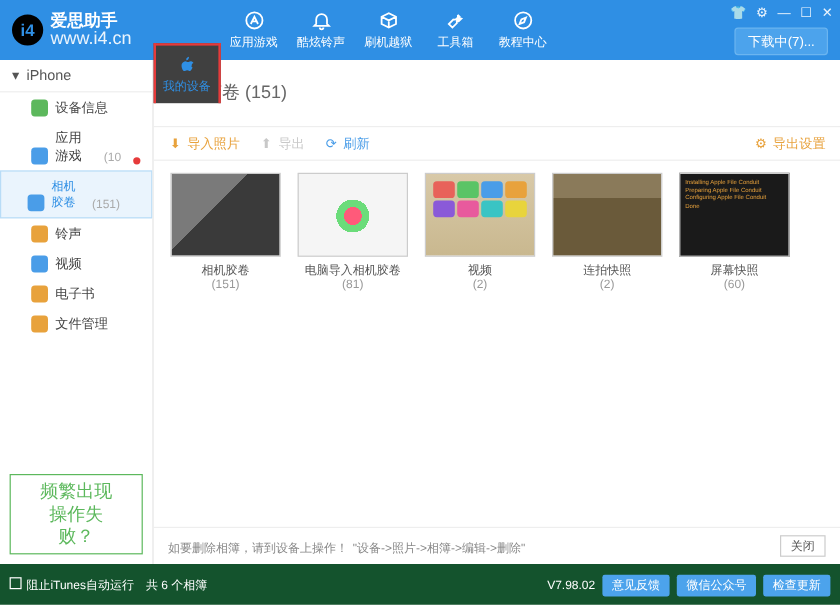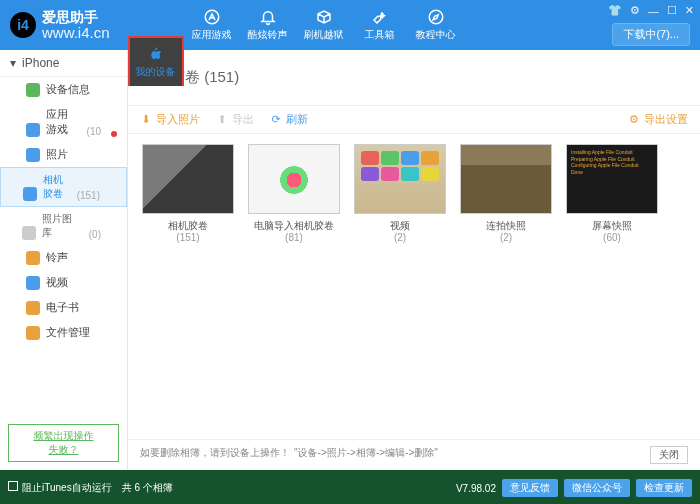--- a/index.html
+++ b/index.html
@@ -22,33 +22,33 @@
 .sidebar { width:128px; border-right:1px solid #e5e5e5; display:flex; flex-direction:column; }
 .sb-head { padding:6px 10px; font-size:12px; color:#555; display:flex; align-items:center; gap:6px; border-bottom:1px solid #eee;}
 .sb-list { flex:1; overflow:auto; }
 .sb-item { padding:5px 26px; font-size:11px; color:#444; display:flex; align-items:flex-end; gap:6px; cursor:pointer; position:relative;}
 .sb-item.sub { padding-left:22px; font-size:10px; color:#666;}
 .sb-item.selected { background:#eaf4fd; color:#2f8fe4; border:1px solid #b8dcf7;}
 .sb-icon { width:14px; height:14px; border-radius:3px; display:inline-block; flex-shrink:0;}
 .sb-count { color:#aaa; font-size:10px; margin-left:2px;}
 .red-dot { width:6px; height:6px; background:#e63b3b; border-radius:50%; position:absolute; right:10px;}
 .sb-footer { padding:8px; }
-.help-btn { border:1px solid #5cb85c; color:#5cb85c; font-size:10px; padding:4px 24px; background:#fff; cursor:pointer; width:100%;text-decoration:underline;}
+.help-btn { border:1px solid #5cb85c; color:#5cb85c; font-size:15px; padding:4px 24px; background:#fff; cursor:pointer; width:100%;}
 .main { flex:1; display:flex; flex-direction:column; }
 .crumb { padding:18px 12px; font-size:15px; color:#666; border-bottom:1px solid #eee;}
 .toolbar { padding:6px 12px; display:flex; align-items:center; gap:16px; font-size:11px; color:#777; border-bottom:1px solid #eee;}
 .tb-btn { display:flex; align-items:center; gap:4px; cursor:pointer; }
 .tb-btn.primary { color:#e8a23c;}
 .tb-right { margin-left:auto; color:#e8a23c; cursor:pointer; display:flex; align-items:center; gap:4px;}
 .grid { flex:1; padding:10px 14px; display:flex; flex-wrap:wrap; gap:14px; align-content:flex-start; overflow:auto;}
 .album { width:92px; display:flex; flex-direction:column; align-items:center; cursor:pointer;}
 .thumb { width:92px; height:70px; background:#ddd; border:1px solid #ccc; position:relative; overflow:hidden;}
 .album-name { font-size:10px; color:#555; margin-top:6px; text-align:center; line-height:1.2;}
 .album-count { font-size:10px; color:#999;}
-.hint-bar { border-top:1px solid #eee; padding:6px 12px; font-size:10px; color:#888; display:flex; align-items:flex-start;}
+.hint-bar { border-top:1px solid #eee; padding:6px 12px; font-size:10px; color:#888; display:flex; align-items:flex-end;}
 .hint-bar .close { margin-left:auto; border:1px solid #ccc; padding:1px 8px; font-size:10px; cursor:pointer; color:#555; background:#fff;}
 .statusbar { height:36px; background:#14532d; color:#fff; display:flex; align-items:center; font-size:10px; padding:0 8px; gap:10px;}
 .statusbar .right { margin-left:auto; display:flex; gap:6px; align-items:center;}
 .st-btn { background:#4ca3ec; padding:2px 8px; border-radius:2px; cursor:pointer;}
 .chk { width:10px; height:10px; border:1px solid #fff; display:inline-block; margin-right:4px;}
 
 .t1{background:linear-gradient(135deg,#7a7a7a 40%,#3a3a3a 40%);}
 .t2{background:#f5f5f5;}
 .t2::after{content:"";position:absolute;left:25px;top:20px;width:40px;height:30px;background:radial-gradient(circle,#ff5a7a 30%,#6bdc7a 30% 55%,#f5f5f5 55%);border-radius:50%;}
 .t3{background:linear-gradient(#d8c9a8,#c9b88f);display:grid;grid-template-columns:repeat(4,1fr);grid-auto-rows:14px;gap:2px;padding:6px;}
@@ -146,33 +146,24 @@
       <div class="sb-item">
           <span class="sb-icon" style="background:#5cb85c"></span>
           <span>设备信息</span>
         </div>
       <div class="sb-item">
           <span class="sb-icon" style="background:#4a9de8"></span>
           <span>应用游戏</span>
           <span class="sb-count">(10</span>
           <span class="red-dot"></span>
         </div>
-      <div class="sb-item">
-          <span class="sb-icon" style="background:#4a9de8"></span>
-          <span>照片</span>
-        </div>
       <div class="sb-item sub selected">
           <span class="sb-icon" style="background:#4a9de8"></span>
           <span>相机胶卷</span>
           <span class="sb-count">(151)</span>
-        </div>
-      <div class="sb-item sub">
-          <span class="sb-icon" style="background:#ccc"></span>
-          <span>照片图库</span>
-          <span class="sb-count">(0)</span>
         </div>
       <div class="sb-item">
           <span class="sb-icon" style="background:#e8a23c"></span>
           <span>铃声</span>
         </div>
       <div class="sb-item">
           <span class="sb-icon" style="background:#4a9de8"></span>
           <span>视频</span>
         </div>
       <div class="sb-item">

